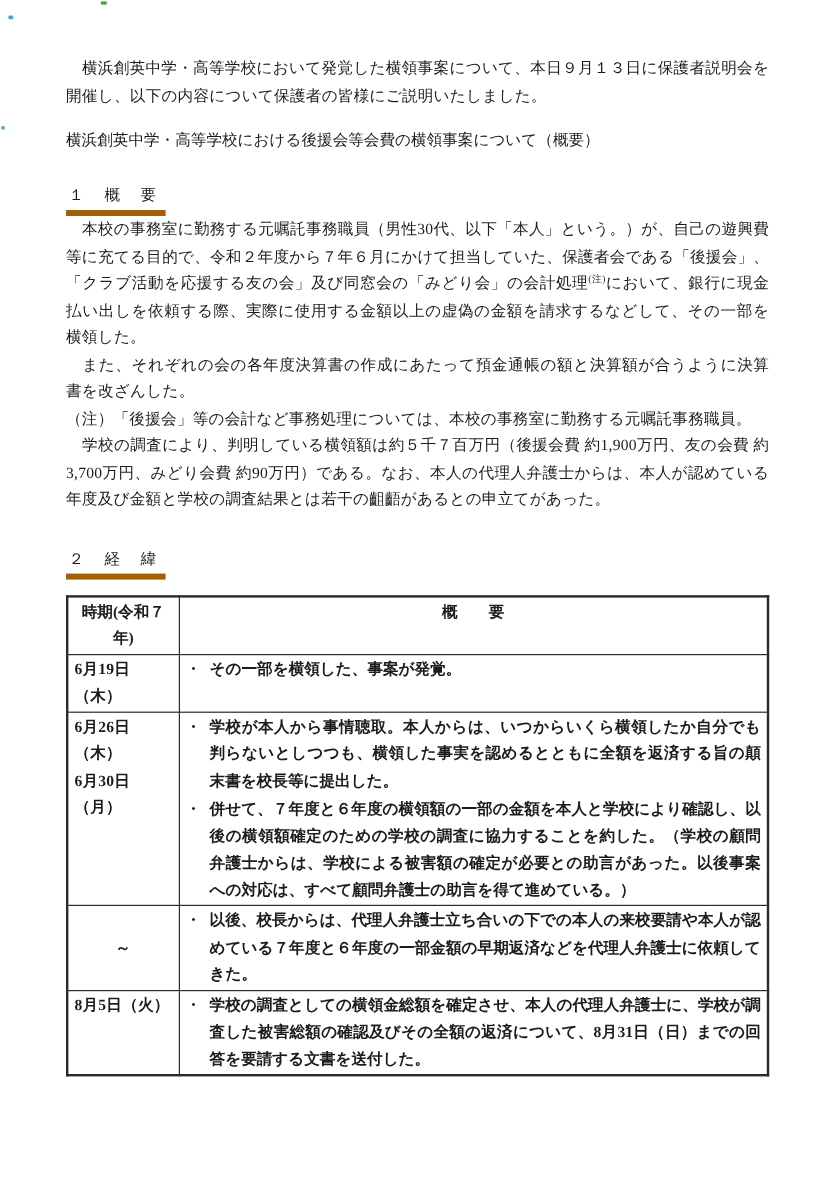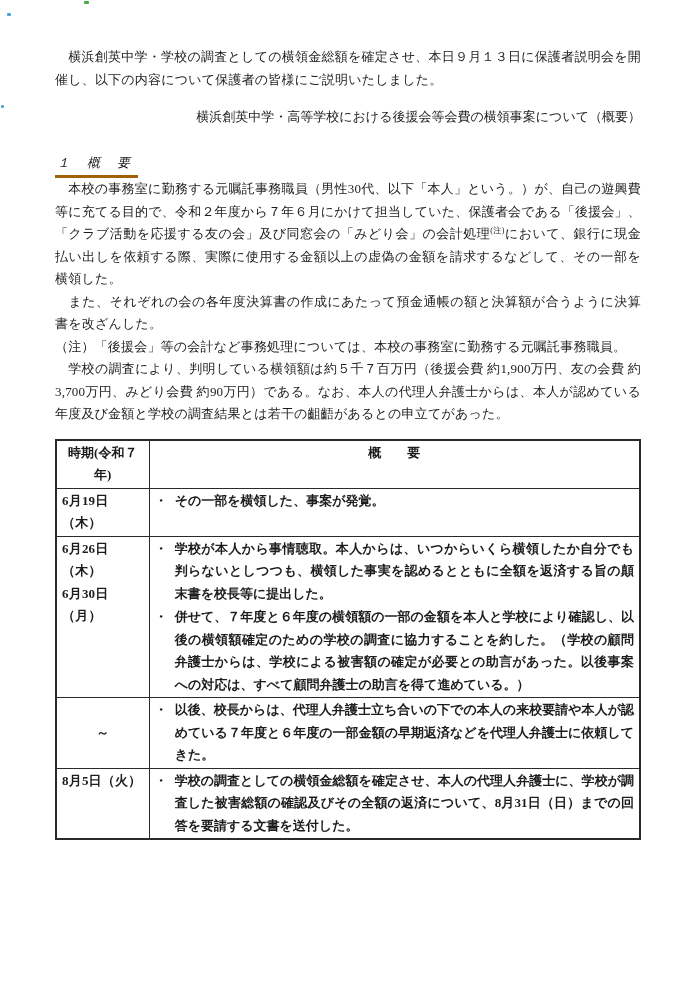--- a/index.html
+++ b/index.html
@@ -24,31 +24,30 @@
     letter-spacing: 0.2px;
   }
   .right-block {
     margin-top: 14px;
     text-align: right;
     line-height: 23px;
     letter-spacing: 1px;
   }
   .doc-title {
     margin-top: 6px;
-    text-align: right;
+    text-align: left;
     line-height: 23px;
   }
   .sec-heading-wrap { margin-top: 26px; }
   .sec-heading-wrap.second { margin-top: 29px; }
   .sec-heading {
     display: inline-block;
-    border-bottom: 3px solid #a16207;
+    border-bottom: 5px solid #a16207;
     padding: 0 6px 3px 2px;
     letter-spacing: 2px;
-    font-style: italic;
   }
   .body-block { }
   .noteref {
     font-size: 8px;
     vertical-align: super;
     line-height: 0;
   }
   table.timeline {
     margin-top: 13px;
     width: 586px;
@@ -78,38 +77,41 @@
 </style>
 </head>
 <body>
 
 <div class="speck blue1"></div>
 <div class="speck green1"></div>
 <div class="speck blue2"></div>
 
 <div class="content">
 
-  <p class="para">　横浜創英中学・学校の調査としての横領金総額を確定させ、本日９月１３日に保護者説明会を開催し、以下の内容について保護者の皆様にご説明いたしました。</p>
+  <p class="para">　横浜創英中学・高等学校において発覚した横領事案について、本日９月１３日に保護者説明会を開催し、以下の内容について保護者の皆様にご説明いたしました。</p>
 
   <div class="right-block">
   </div>
 
   <div class="doc-title">横浜創英中学・高等学校における後援会等会費の横領事案について（概要）</div>
 
   <div class="sec-heading-wrap">
     <span class="sec-heading">１　概　要</span>
   </div>
 
   <div class="body-block">
     <p class="para"><span>　本校の事務室に勤務する元嘱託事務職員（男性30代、以下「本人」という。）が、自己の遊興費等に充てる目的で、令和２年度から７年６月にかけて担当していた、保護者会である「後援会」、「クラブ活動を応援する友の会」及び同窓会の「みどり会」の会計処理</span><sup class="noteref">(注)</sup><span>において、銀行に現金払い出しを依頼する際、実際に使用する金額以上の虚偽の金額を請求するなどして、その一部を横領した。</span></p>
     <p class="para">　また、それぞれの会の各年度決算書の作成にあたって預金通帳の額と決算額が合うように決算書を改ざんした。</p>
     <p class="para">（注）「後援会」等の会計など事務処理については、本校の事務室に勤務する元嘱託事務職員。</p>
     <p class="para">　学校の調査により、判明している横領額は約５千７百万円（後援会費 約1,900万円、友の会費 約3,700万円、みどり会費 約90万円）である。なお、本人の代理人弁護士からは、本人が認めている年度及び金額と学校の調査結果とは若干の齟齬があるとの申立てがあった。</p>
   </div>
 
+  <div class="sec-heading-wrap second">
+    <span class="sec-heading">２　経　緯</span>
+  </div>
 
   <table class="timeline">
     <colgroup>
         <col class="c-date">
         <col>
       </colgroup>
     <thead>
       <tr>
         <th class="h-date">時期(令和７年)</th>
         <th class="h-summary">概　　要</th>

